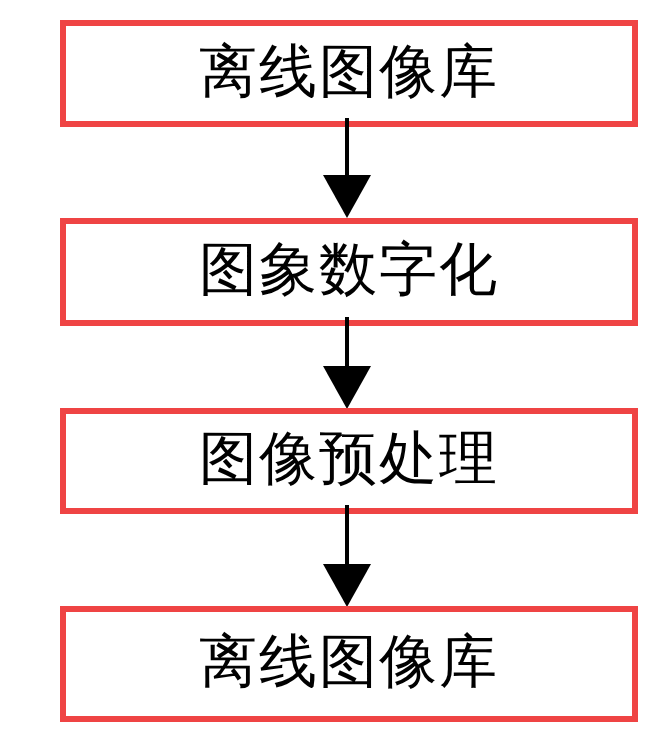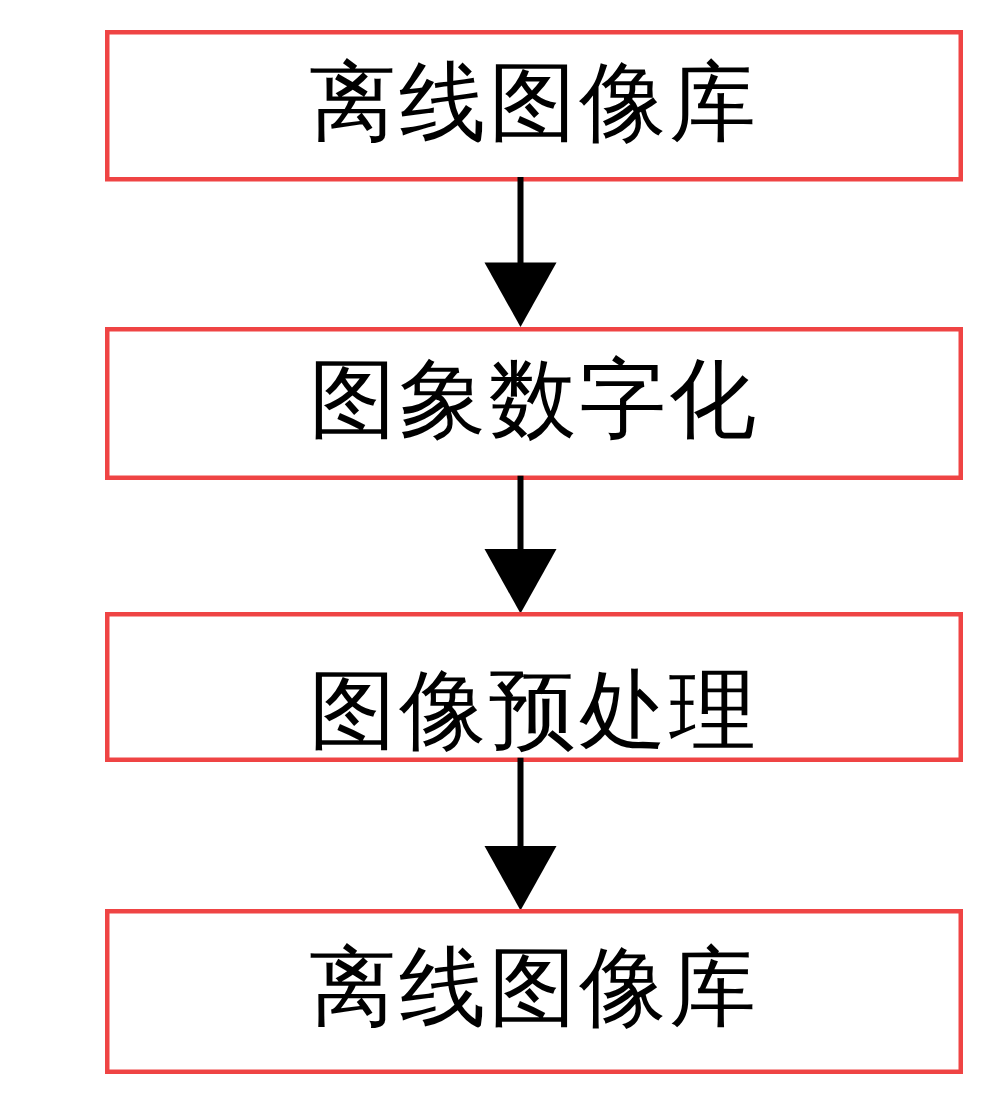--- a/index.html
+++ b/index.html
@@ -20,44 +20,44 @@
     position: absolute;
     left: 0;
     top: 0;
     width: 656px;
     height: 742px;
     background: #ffffff;
   }
 
   .flow-node {
     position: absolute;
-    left: 70px;
+    left: 60px;
     width: 566px;
     box-sizing: content-box;
-    border: 3px solid #ef4444;
+    border: 6px solid #ef4444;
     background: #ffffff;
     display: flex;
     align-items: center;
     justify-content: center;
   }
 
   .flow-node .node-label {
     font-family: "DejaVu Serif", "Liberation Serif", serif;
     font-size: 58px;
     line-height: 1;
     color: #000000;
     letter-spacing: 2px;
     white-space: nowrap;
     position: relative;
     top: -3px;
   }
 
   #node-1 { top: 20px;  height: 95px; }
   #node-2 { top: 218px; height: 96px; }
-  #node-3 { top: 408px; height: 94px; align-items: flex-end; }
+  #node-3 { top: 408px; height: 94px; }
   #node-4 { top: 606px; height: 104px; }
 
   .flow-arrow {
     position: absolute;
     left: 0;
     width: 656px;
     pointer-events: none;
   }
   #arrow-1 { top: 118px; height: 103px; }
   #arrow-2 { top: 317px; height: 94px; }

